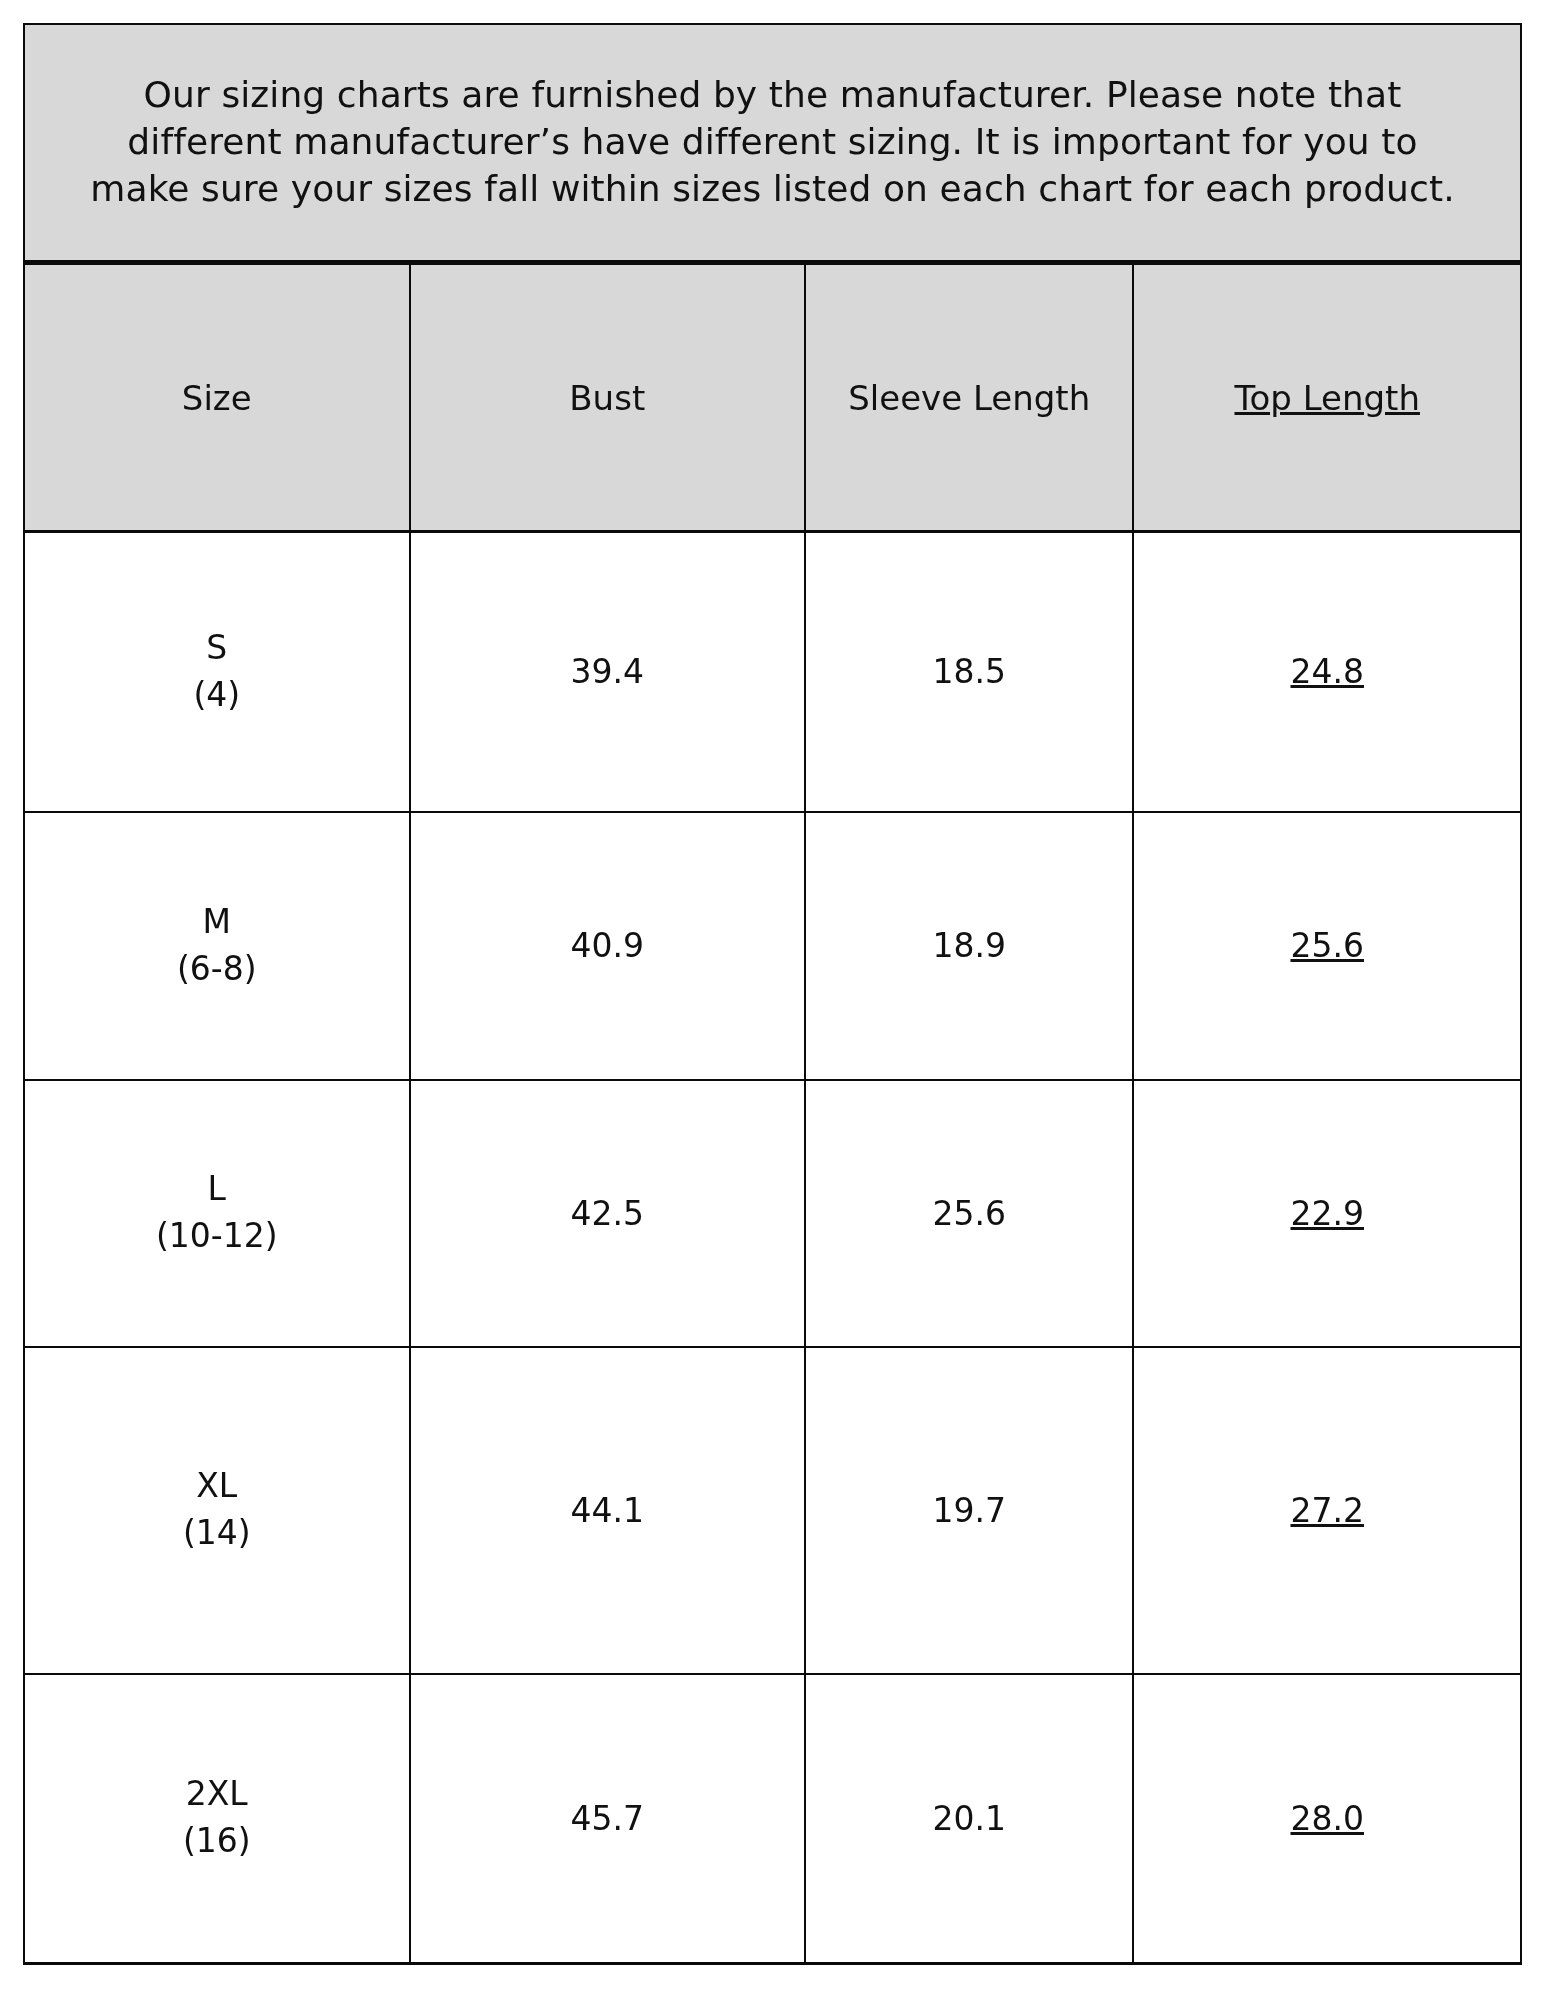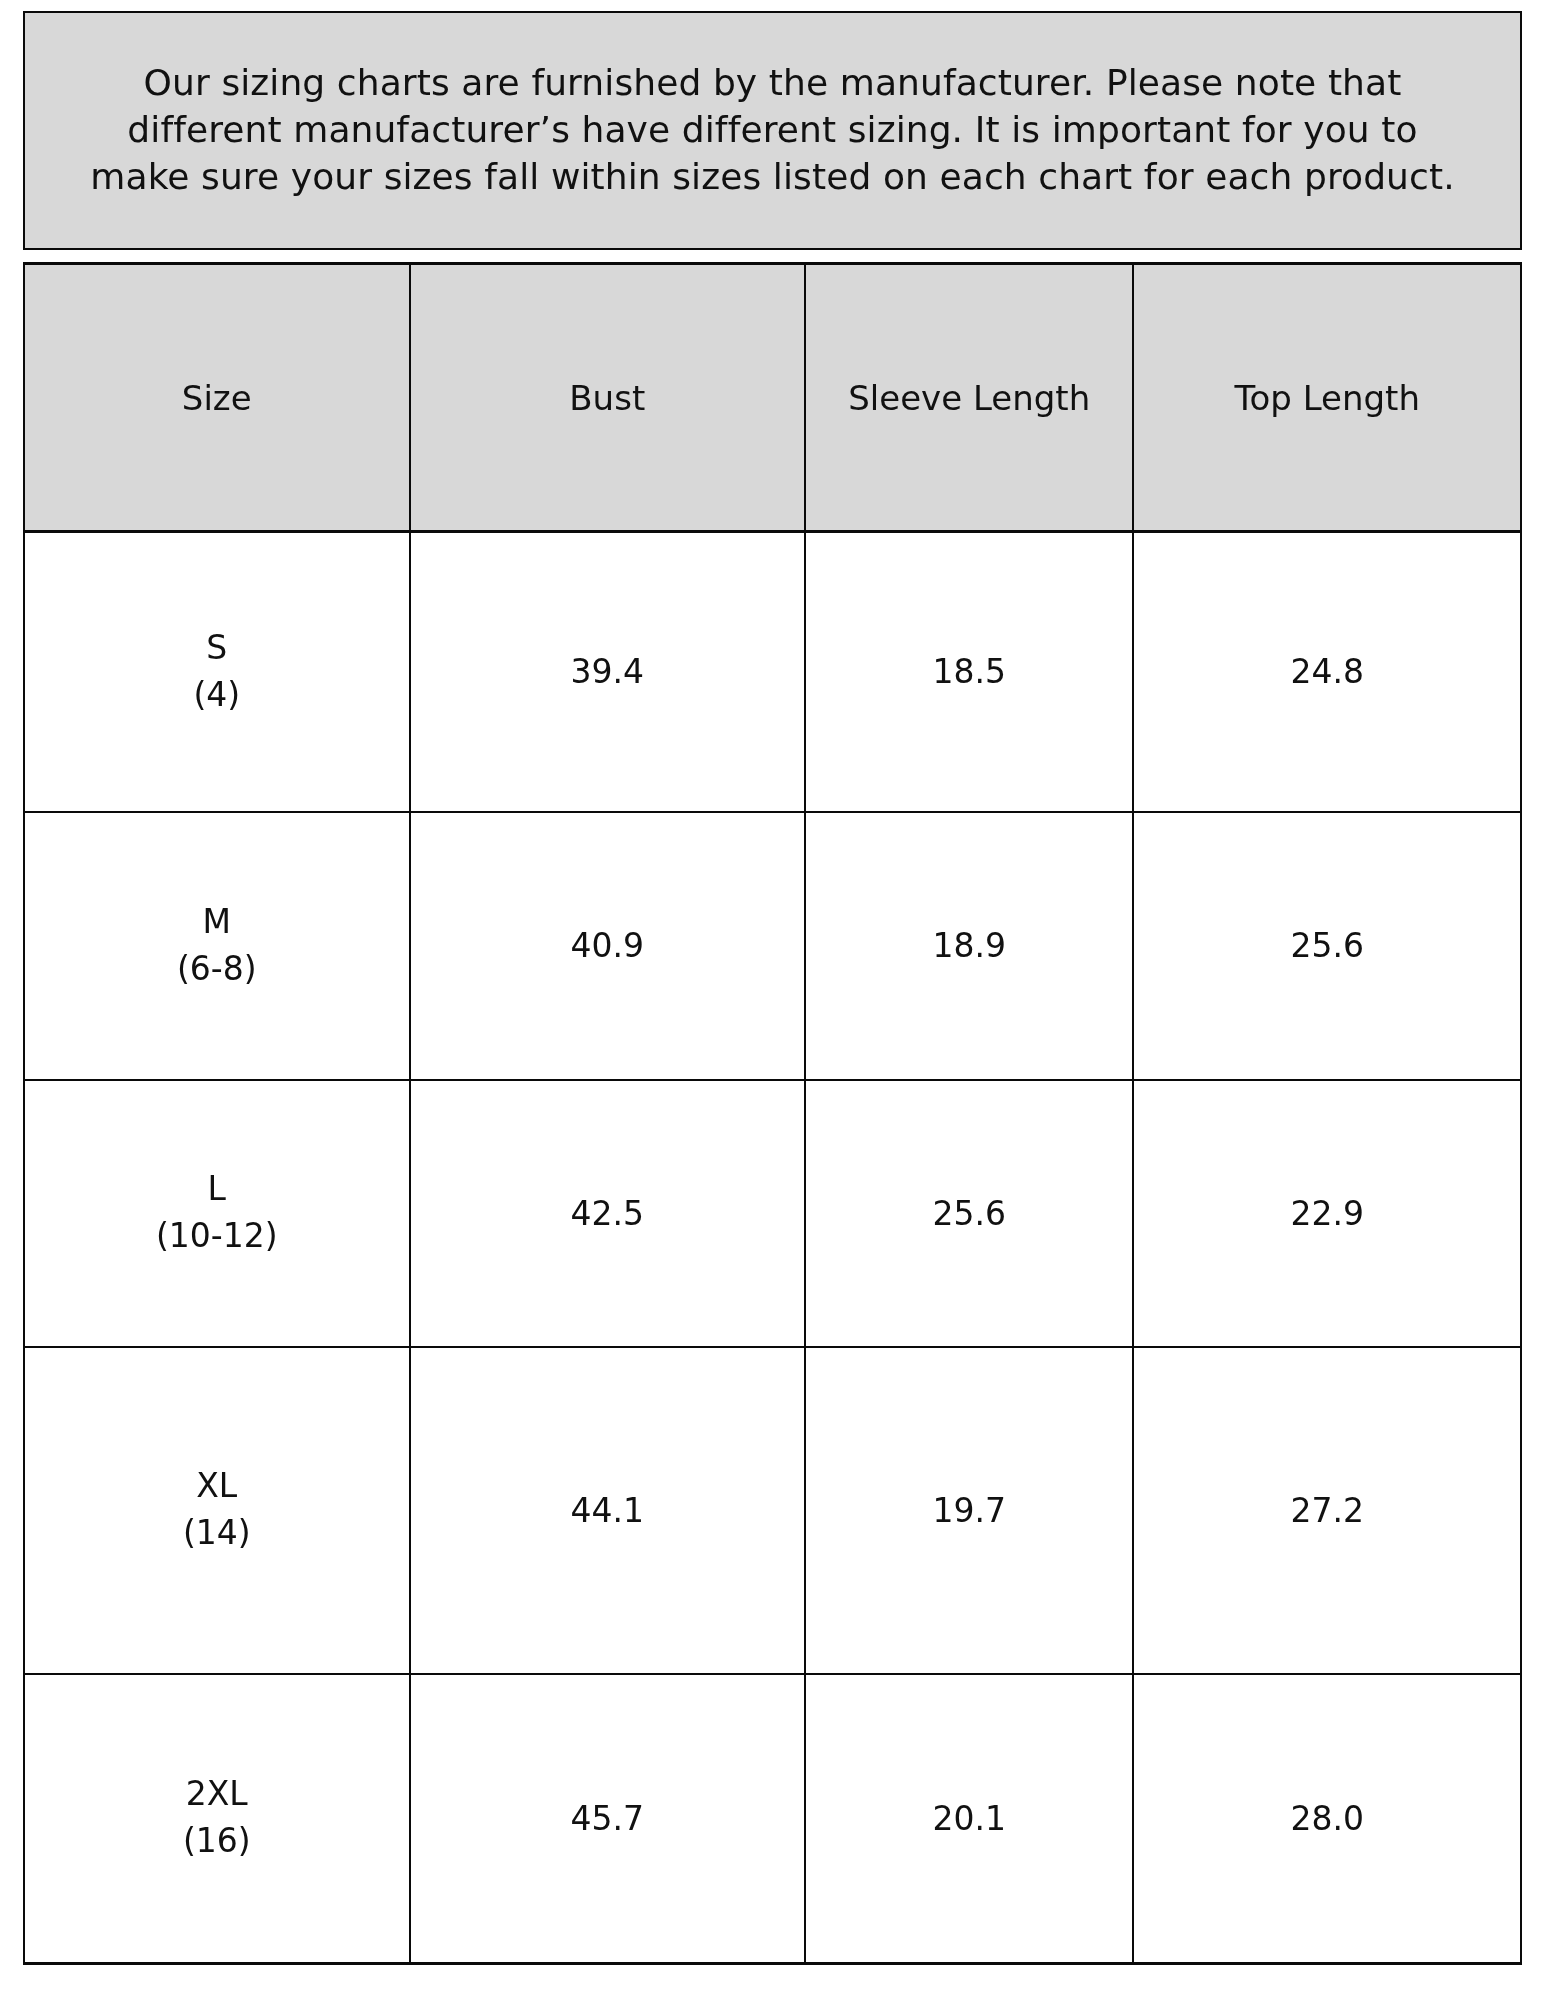--- a/index.html
+++ b/index.html
@@ -19,21 +19,21 @@
     position: relative;
     width: 1545px;
     height: 1999px;
     background: #ffffff;
   }
 
   
   .notice-box {
     position: absolute;
     left: 23px;
-    top: 11px;
+    top: 23px;
     width: 1499px;
     height: 239px;
     box-sizing: border-box;
     background: #d8d8d8;
     border: 2px solid #0a0a0a;
     display: flex;
     align-items: center;
     justify-content: center;
   }
   .notice-text {
@@ -76,21 +76,21 @@
     color: #111111;
   }
   .cell:last-child {
     border-right: none;
   }
 
   
   .col-size   { width: 385px; margin-left: 28px; }
   .col-bust   { width: 395px; }
   .col-sleeve { width: 328px; }
-  .col-top    { width: 387px; }
+  .col-top    { width: 387px; text-decoration: underline; }
 
   
   .header-row .cell {
     background: #d8d8d8;
     height: 268px;
     font-size: 34px;
     border-bottom: 3px solid #0a0a0a;
   }
 
   

